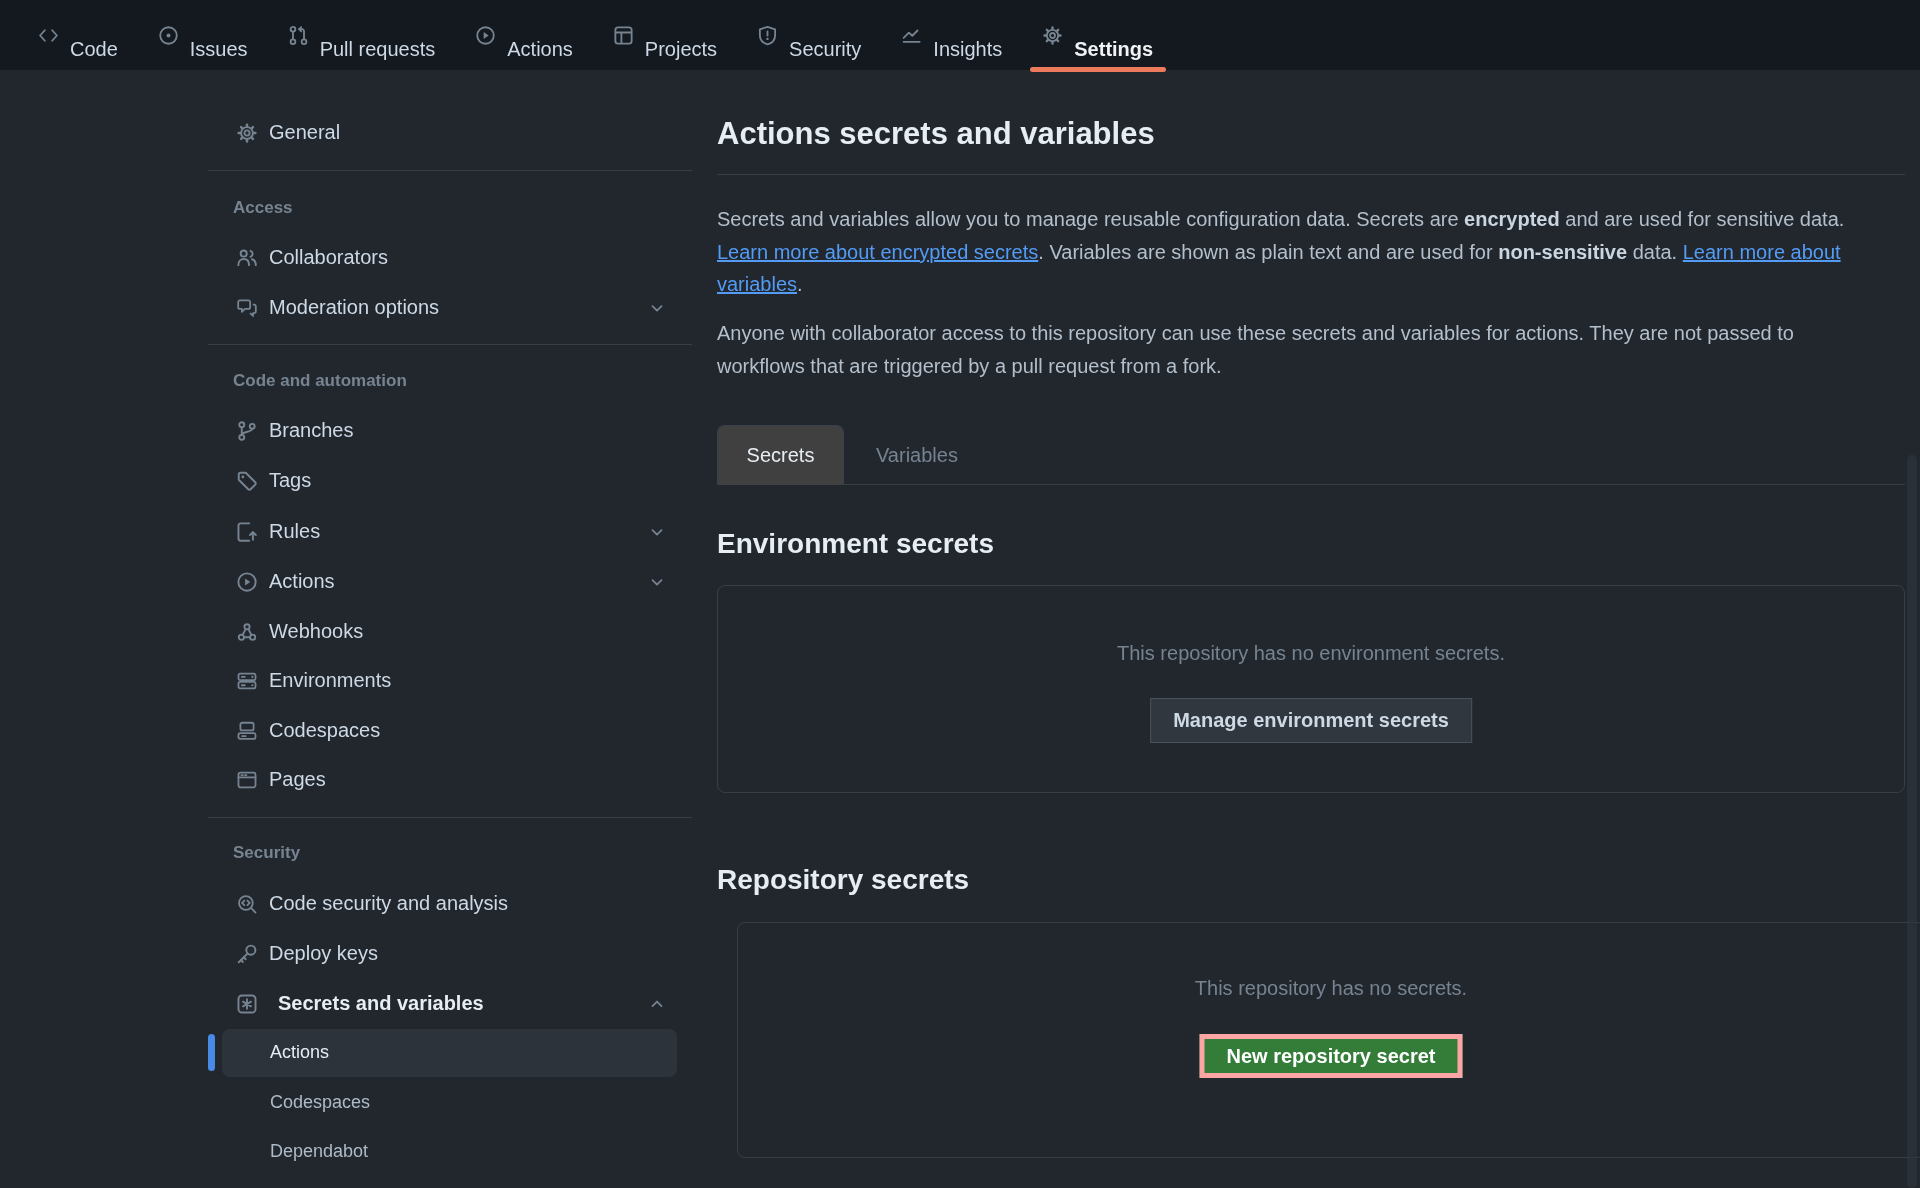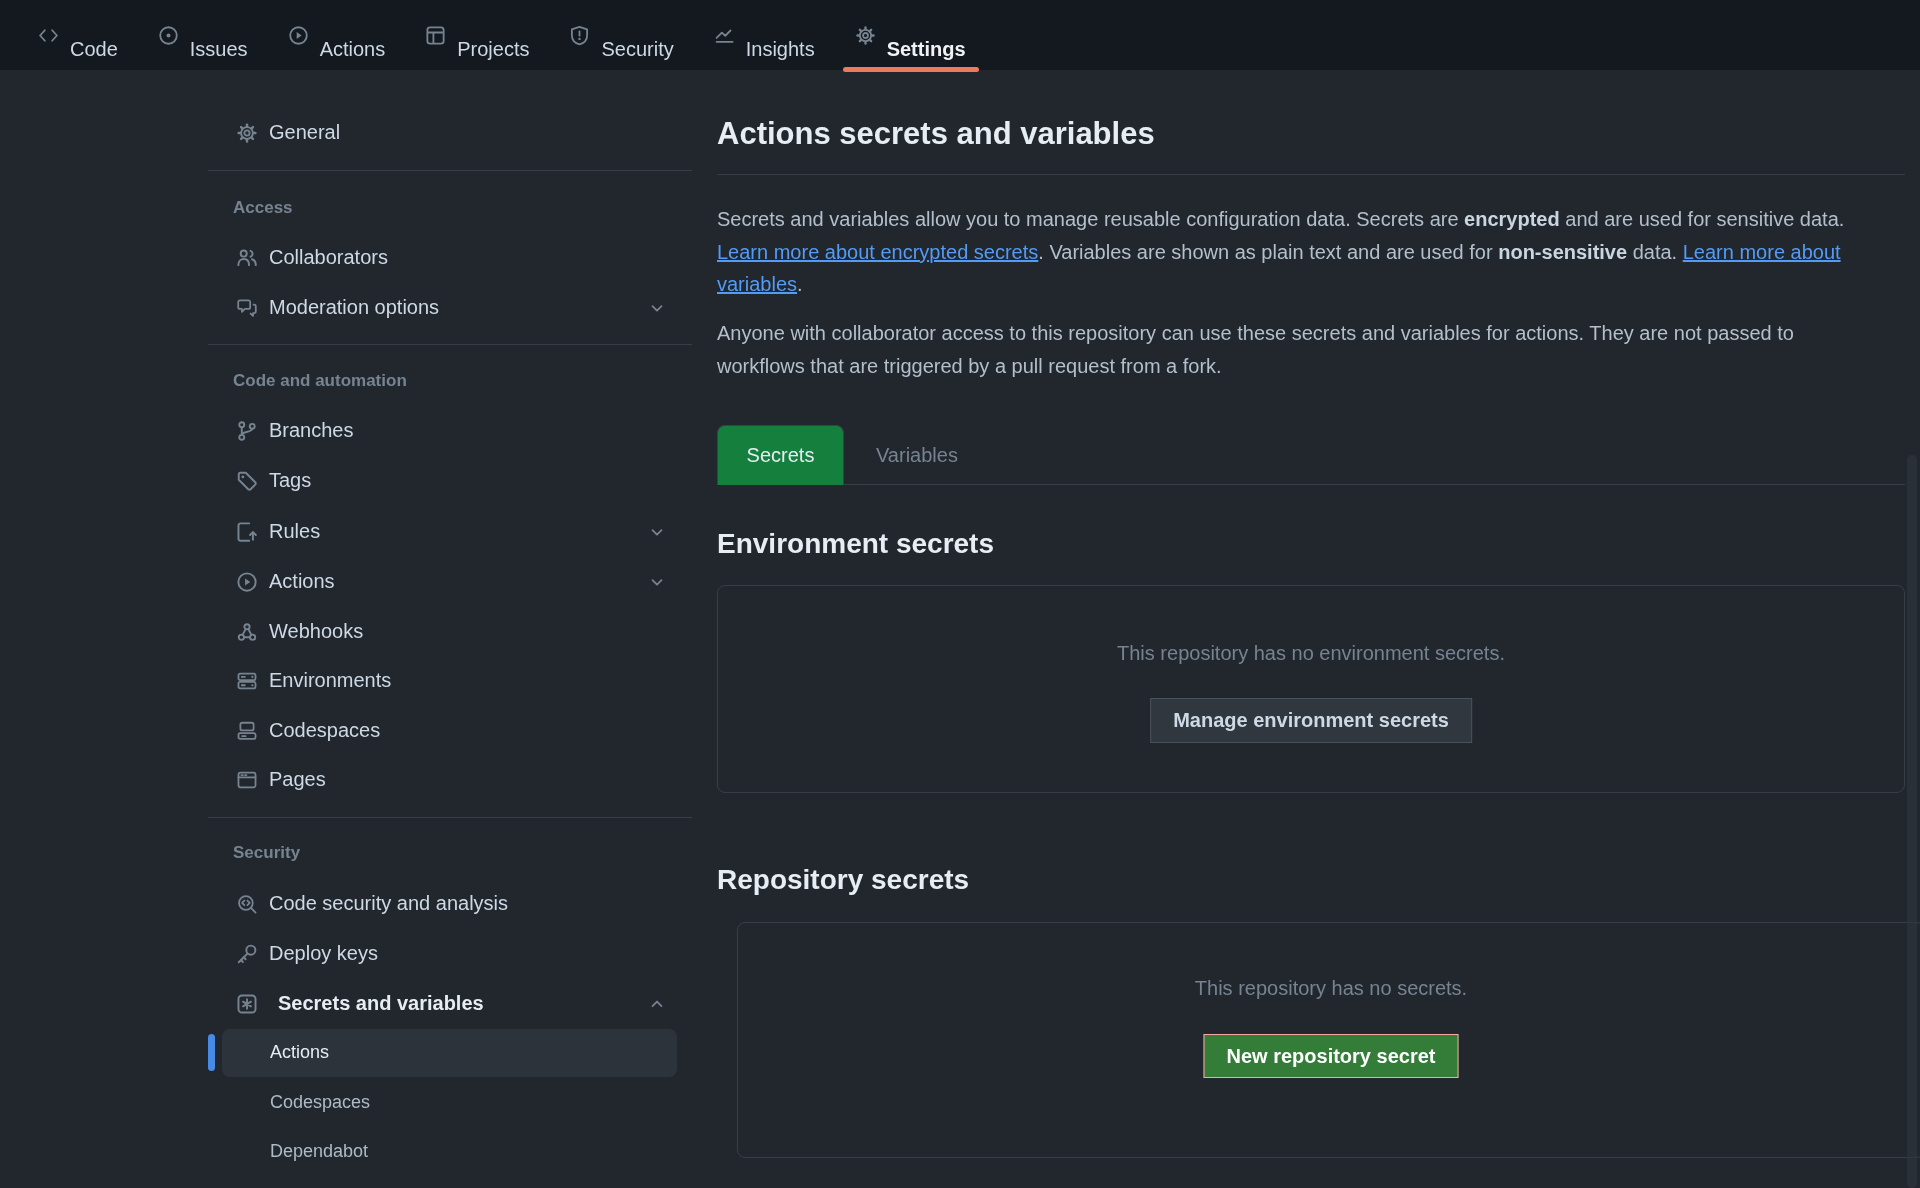--- a/index.html
+++ b/index.html
@@ -49,41 +49,41 @@
   .intro { position:absolute; left:717px; top:203px; width:1160px; font-size:20px; line-height:32.5px; color:#b3bfcb; }
   .intro b { font-weight:700; color:#c9d5e0; }
   .intro a, .p2 a { color:#539bf5; text-decoration:underline; cursor:pointer; }
   .p2 { position:absolute; left:717px; top:317px; width:1160px; font-size:20px; line-height:32.5px; color:#b3bfcb; }
   
   .tabnav { position:absolute; left:717px; top:425px; width:1188px; height:60px; }
   .tab-active {
     position:absolute; left:0; top:0; width:127px; height:60px;
     border:1px solid #3a414b; border-bottom:none; border-radius:8px 8px 0 0;
     display:flex; align-items:center; justify-content:center;
-    font-size:20px; color:#e6edf3; cursor:pointer; background:#15803d;
+    font-size:20px; color:#e6edf3; cursor:pointer; background:#404040;
   }
   .tab-inactive {
     position:absolute; left:127px; top:0; height:60px; padding:0 32px;
     display:flex; align-items:center; font-size:20px; color:#768390; cursor:pointer;
   }
   .tab-line { position:absolute; left:127px; top:59px; width:1061px; height:1px; background:#373e47; }
   
   .sec-heading { position:absolute; left:717px; font-size:28px; font-weight:700; color:#e6edf3; }
   .empty-box {
     position:absolute; left:717px; width:1188px;
     border:1px solid #373e47; border-radius:8px;
   }
   .empty-text { position:absolute; left:0; width:100%; text-align:center; font-size:20px; color:#768390; }
   .btn {
     position:absolute; left:50%; transform:translateX(-50%);
     display:flex; align-items:center; justify-content:center;
     border-radius:0; font-size:20px; font-weight:700; white-space:nowrap; cursor:pointer;
   }
   .btn-default { background:#30373f; border:1px solid #4a525b; color:#cdd9e5; }
-  .btn-primary { background:#347d39; border:1px solid #fca5a5; color:#ffffff; }
+  .btn-primary { background:#347d39; border:5px solid #fca5a5; color:#ffffff; }
   
   .scroll-thumb { position:absolute; right:3px; top:455px; width:10px; height:733px; background:#2e353d; border-radius:5px; opacity:.65; }
 </style>
 </head>
 <body>
 
 <div class="page">
 
   <header class="topnav">
 
@@ -99,20 +99,33 @@
     <div class="nav-item">
       <span class="icon">
         <svg width="21" height="21" viewBox="0 0 16 16" fill="none" stroke="#768390" stroke-width="1.4">
             <circle cx="8" cy="8" r="6.3"></circle>
             <circle cx="8" cy="8" r="1.5" fill="#768390" stroke="none"></circle>
           </svg>
       </span>
       <span class="nav-label">Issues</span>
     </div>
 
+    <div class="nav-item">
+      <span class="icon">
+        <svg width="21" height="21" viewBox="0 0 16 16" fill="none" stroke="#768390" stroke-width="1.4" stroke-linecap="round" stroke-linejoin="round">
+            <circle cx="3.8" cy="3.2" r="1.8"></circle>
+            <circle cx="3.8" cy="12.8" r="1.8"></circle>
+            <circle cx="12.2" cy="12.8" r="1.8"></circle>
+            <path d="M3.8 5 V11"></path>
+            <path d="M8.7 3.2 H10.7 A1.5 1.5 0 0 1 12.2 4.7 V11"></path>
+            <path d="M10.1 1.6 L8.4 3.2 L10.1 4.8"></path>
+          </svg>
+      </span>
+      <span class="nav-label">Pull requests</span>
+    </div>
 
     <div class="nav-item">
       <span class="icon">
         <svg width="21" height="21" viewBox="0 0 16 16" fill="none" stroke="#768390" stroke-width="1.4">
             <circle cx="8" cy="8" r="6.3"></circle>
             <path d="M6.6 5.4 L10.4 8 L6.6 10.6 Z" fill="#768390" stroke="none"></path>
           </svg>
       </span>
       <span class="nav-label">Actions</span>
     </div>

